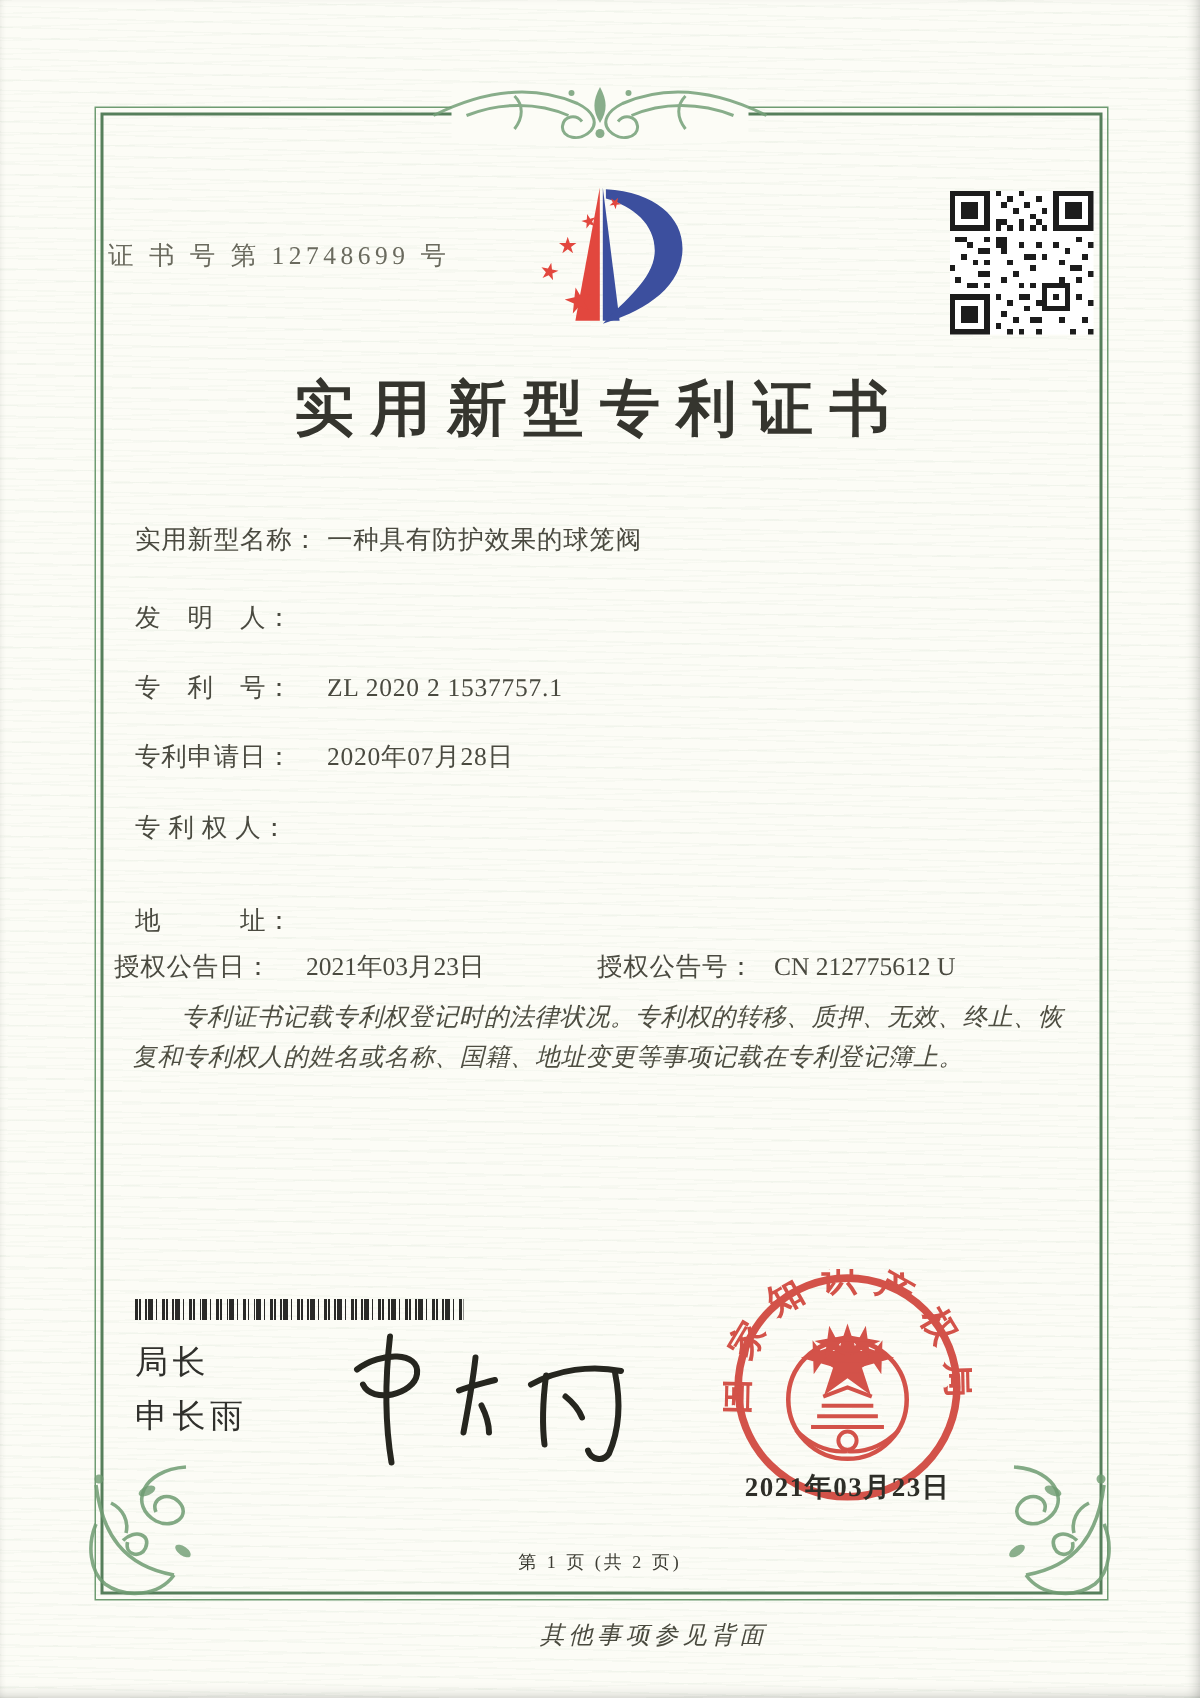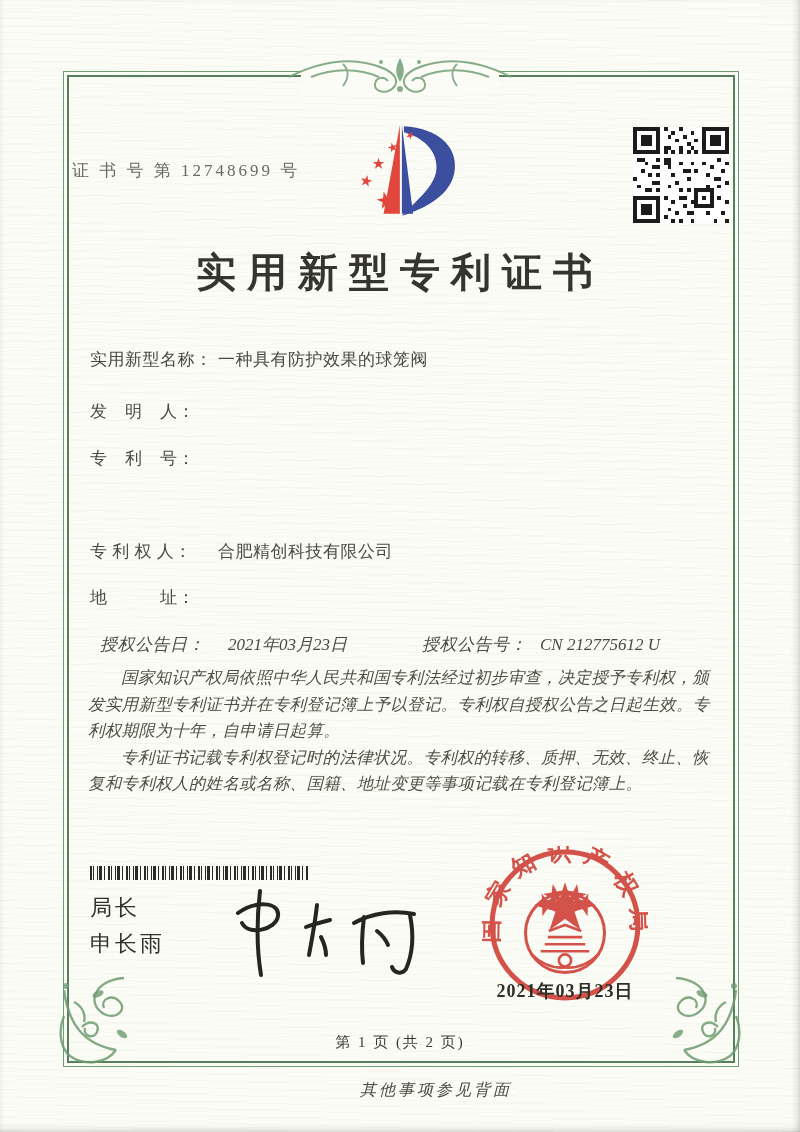--- a/index.html
+++ b/index.html
@@ -16,38 +16,38 @@
   }
   .frame{position:absolute;left:63px;top:71px;width:674px;height:994px;border:1px solid #6f9c72;}
   .frame-inner{position:absolute;inset:3px;border:2px solid #567f5b;}
   .abs{position:absolute;}
   .cert-no{left:72px;top:127px;font-size:17px;letter-spacing:3px;color:#6a6a5e;margin-top:32px;}
   .title{left:0;top:245px;width:100%;text-align:center;font-size:40px;font-weight:700;
          letter-spacing:11px;color:#35352e;}
   .field-row{left:90px;width:622px;display:flex;font-size:17px;line-height:25px;color:#4a4a40;}
   .field-label{flex:0 0 128px;letter-spacing:0.5px;}
   .field-value{flex:1;letter-spacing:0.5px;}
-  .grant-row{left:100px;width:640px;display:flex;font-size:17px;line-height:25px;color:#4a4a40;font-style:italic;}
+  .grant-row{left:76px;width:640px;display:flex;font-size:17px;line-height:25px;color:#4a4a40;}
   .grant-pair{display:flex;}
   .grant-pair.first{width:322px;}
   .body-text{left:88px;top:665px;width:625px;font-size:16.5px;line-height:26.5px;
              font-style:italic;color:#4e4e42;letter-spacing:0.3px;}
   .body-text p{margin:0;text-indent:2em;}
   .barcode{left:90px;top:866px;width:219px;height:14px;
     background:repeating-linear-gradient(90deg,
       #2a2a28 0 2px, transparent 2px 3px,
       #2a2a28 3px 4px, transparent 4px 7px,
       #2a2a28 7px 8px, transparent 8px 9px,
       #2a2a28 9px 12px, transparent 12px 14px,
       #2a2a28 14px 15px, transparent 15px 18px);}
   .signer{left:90px;top:890px;font-family:"Liberation Sans", sans-serif;font-size:22px;
           color:#30302c;letter-spacing:3px;line-height:36px;}
   .seal-date{left:485px;top:979px;width:160px;text-align:center;font-size:18px;font-weight:700;
              color:#2e2e28;letter-spacing:1px;}
-  .page-info{left:0;top:1033px;width:100%;text-align:center;font-size:15px;color:#3c3c33;letter-spacing:2px;}
+  .page-info{left:0;top:1033px;width:100%;text-align:center;font-size:12px;color:#3c3c33;letter-spacing:2px;}
   .back-note{left:0;top:1080px;width:100%;text-align:center;font-size:16px;font-style:italic;
              color:#4a4a3f;letter-spacing:3px;padding-left:36px;}
 </style>
 </head>
 <body>
 
 <div class="page">
 
   <div class="frame">
     <div class="frame-inner"></div>
@@ -214,41 +214,44 @@
     <span class="field-label">实用新型名称：</span>
     <span class="field-value">一种具有防护效果的球笼阀</span>
   </div>
 
   <div class="abs title">实用新型专利证书</div>
   <div class="abs field-row" style="top:399px">
     <span class="field-label">发　明　人：</span>
   </div>
   <div class="abs field-row" style="top:446px">
     <span class="field-label">专　利　号：</span>
+    <span class="field-value">ZL 2020 2 1537757.1</span>
+  </div>
+  <div class="abs field-row" style="top:492px">
+    <span class="field-label">专利申请日：</span>
+    <span class="field-value">2020年07月28日</span>
   </div>
   <div class="abs field-row" style="top:539px">
     <span class="field-label">专 利 权 人：</span>
-    <span class="field-value">合肥精创科技有限公司</span>
-  </div>
-  <div class="abs field-row" style="top:585px">
+  </div>
+  <div class="abs field-row" style="top:601px">
     <span class="field-label">地　　　址：</span>
   </div>
   <div class="abs grant-row" style="top:632px">
     <span class="grant-pair first">
       <span class="field-label">授权公告日：</span>
       <span>2021年03月23日</span>
     </span>
     <span class="grant-pair">
       <span class="field-label" style="flex-basis:118px">授权公告号：</span>
       <span>CN 212775612 U</span>
     </span>
   </div>
 
   <div class="abs body-text">
-    <p>国家知识产权局依照中华人民共和国专利法经过初步审查，决定授予专利权，颁发实用新型专利证书并在专利登记簿上予以登记。专利权自授权公告之日起生效。专利权期限为十年，自申请日起算。</p>
     <p>专利证书记载专利权登记时的法律状况。专利权的转移、质押、无效、终止、恢复和专利权人的姓名或名称、国籍、地址变更等事项记载在专利登记簿上。</p>
   </div>
 
   <div class="abs barcode"></div>
 
   <div class="abs signer">
     <div>局长</div>
     <div>申长雨</div>
   </div>
 

